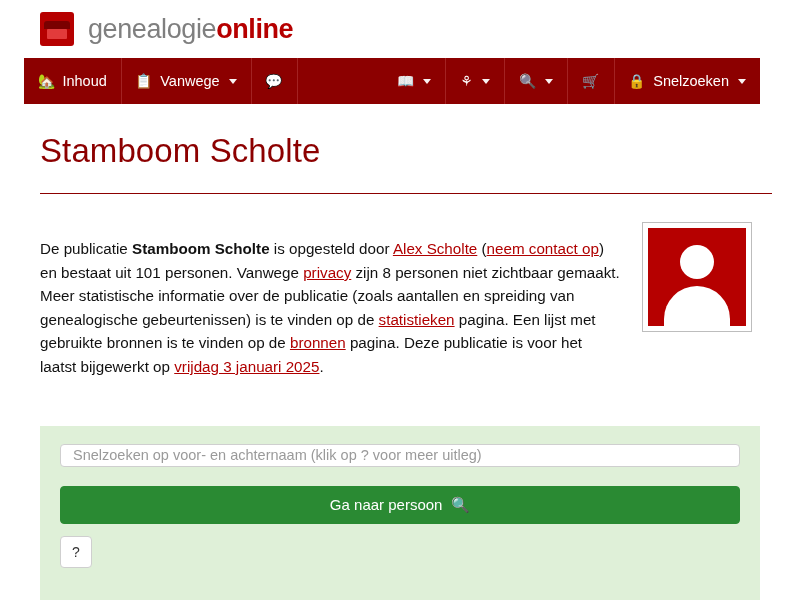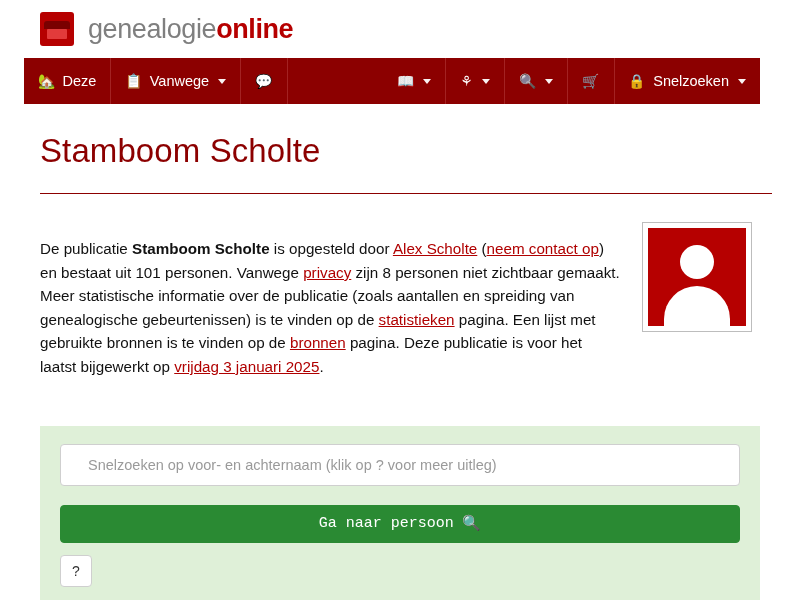--- a/index.html
+++ b/index.html
@@ -160,41 +160,41 @@
 
   
   .search-panel {
     margin: 32px 40px 0 40px;
     background: #dff0d8;
     padding: 18px 20px 22px 20px;
     height: 185px;
   }
   .search-input {
     width: 100%;
-    height: 42px;
+    height: 23px;
     border: 1px solid #cfcfcf;
     border-radius: 4px;
     background: #ffffff;
-    padding: 0 27px;
+    padding: 0 12px;
     font-size: 14.5px;
     color: #555;
     font-family: "Liberation Sans", sans-serif;
     outline: none;
   }
   .search-input::placeholder { color: #9a9a9a; }
   .search-btn {
     margin-top: 19px;
     width: 100%;
     height: 38px;
     background: #2a8a33;
     border: 1px solid #2a8a33;
     border-radius: 4px;
     color: #ffffff;
     font-size: 15px;
-    font-family: Liberation Mono, monospace;
+    font-family: Liberation Sans, sans-serif;
     cursor: pointer;
     display: flex;
     align-items: center;
     justify-content: center;
     gap: 9px;
   }
   .help-btn {
     margin-top: 12px;
     width: 32px; height: 32px;
     background: #ffffff;
@@ -221,21 +221,21 @@
     </div>
     <div class="brand-text">
       <span>genealogie</span><span class="strong">online</span>
     </div>
   </div>
 
   <div class="navbar">
 
     <div class="nav-item">
       <span class="nav-ico">🏡</span>
-      <span>Deze</span>
+      <span>Inhoud</span>
     </div>
 
     <div class="nav-item">
       <span class="nav-ico">📋</span>
       <span>Vanwege</span>
       <span class="caret"></span>
     </div>
 
     <div class="nav-item">
       <span class="nav-ico">💬</span>

